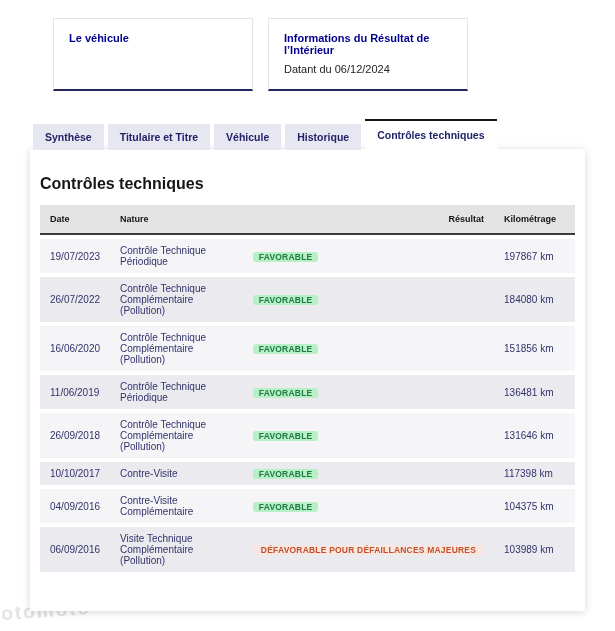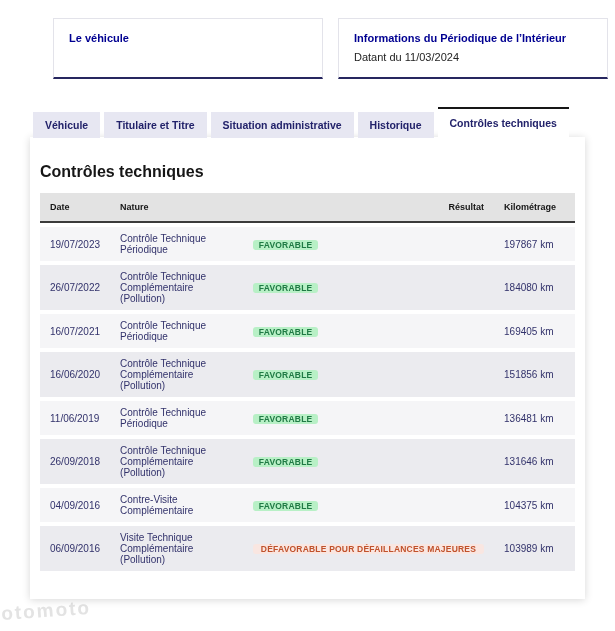--- a/index.html
+++ b/index.html
@@ -13,21 +13,21 @@
   html,body{width:615px;height:631px;overflow:hidden;}
   body{
     position:relative;
     background:#ffffff;
     font-family:"Liberation Sans", sans-serif;
     color:#161616;
   }
   
   .top-cards{display:flex;gap:15px;padding:18px 0 0 53px;}
   .info-card{
-    width:270px;background:#fff;
+    width:200px;background:#fff;
     border:1px solid #e3e3ea;border-bottom:2px solid #26265f;
     padding:13px 15px 14px;
   }
   .info-card .card-title{font-size:11px;font-weight:bold;color:var(--brand-blue);margin-bottom:7px;}
   .info-card .card-text{font-size:11px;color:#242424;}
   
   .tabs{display:flex;gap:4px;align-items:flex-end;margin:28px 0 -1px 33px;position:relative;z-index:2;}
   .tab{
     background:#e7e7f2;color:#22226a;
     font-size:10.5px;font-weight:bold;
@@ -68,29 +68,29 @@
   }
 </style>
 </head>
 <body>
 
 <div class="top-cards">
   <div class="info-card">
     <div class="card-title">Le véhicule</div>
   </div>
   <div class="info-card">
-    <div class="card-title">Informations du Périodique de l’Intérieur</div>
-    <div class="card-text">Datant du 11/03/2024</div>
+    <div class="card-title">Informations du Résultat de l’Intérieur</div>
+    <div class="card-text">Datant du 06/12/2024</div>
   </div>
 </div>
 
 <div class="tabs">
+  <div class="tab">Synthèse</div>
+  <div class="tab">Titulaire et Titre</div>
   <div class="tab">Véhicule</div>
-  <div class="tab">Titulaire et Titre</div>
-  <div class="tab">Situation administrative</div>
   <div class="tab">Historique</div>
   <div class="tab active">Contrôles techniques</div>
 
 </div>
 
 <div class="panel">
   <h2 class="section-title">Contrôles techniques</h2>
   <table>
     <thead>
       <tr>
@@ -107,42 +107,42 @@
           <td><span class="badge" data-status="favorable">FAVORABLE</span></td>
           <td class="c-km">197867 km</td>
         </tr>
       <tr>
           <td>26/07/2022</td>
           <td>Contrôle Technique Complémentaire (Pollution)</td>
           <td><span class="badge" data-status="favorable">FAVORABLE</span></td>
           <td class="c-km">184080 km</td>
         </tr>
       <tr>
-          <td>16/07/2021</td>
-          <td>Contrôle Technique Périodique</td>
-          <td><span class="badge" data-status="favorable">FAVORABLE</span></td>
-          <td class="c-km">169405 km</td>
-        </tr>
-      <tr>
           <td>16/06/2020</td>
           <td>Contrôle Technique Complémentaire (Pollution)</td>
           <td><span class="badge" data-status="favorable">FAVORABLE</span></td>
           <td class="c-km">151856 km</td>
         </tr>
       <tr>
           <td>11/06/2019</td>
           <td>Contrôle Technique Périodique</td>
           <td><span class="badge" data-status="favorable">FAVORABLE</span></td>
           <td class="c-km">136481 km</td>
         </tr>
       <tr>
           <td>26/09/2018</td>
           <td>Contrôle Technique Complémentaire (Pollution)</td>
           <td><span class="badge" data-status="favorable">FAVORABLE</span></td>
           <td class="c-km">131646 km</td>
+        </tr>
+      <tr>
+          <td>10/10/2017</td>
+          <td>Contre-Visite</td>
+          <td><span class="badge" data-status="favorable">FAVORABLE</span></td>
+          <td class="c-km">117398 km</td>
         </tr>
       <tr>
           <td>04/09/2016</td>
           <td>Contre-Visite Complémentaire</td>
           <td><span class="badge" data-status="favorable">FAVORABLE</span></td>
           <td class="c-km">104375 km</td>
         </tr>
       <tr>
           <td>06/09/2016</td>
           <td>Visite Technique Complémentaire (Pollution)</td>

